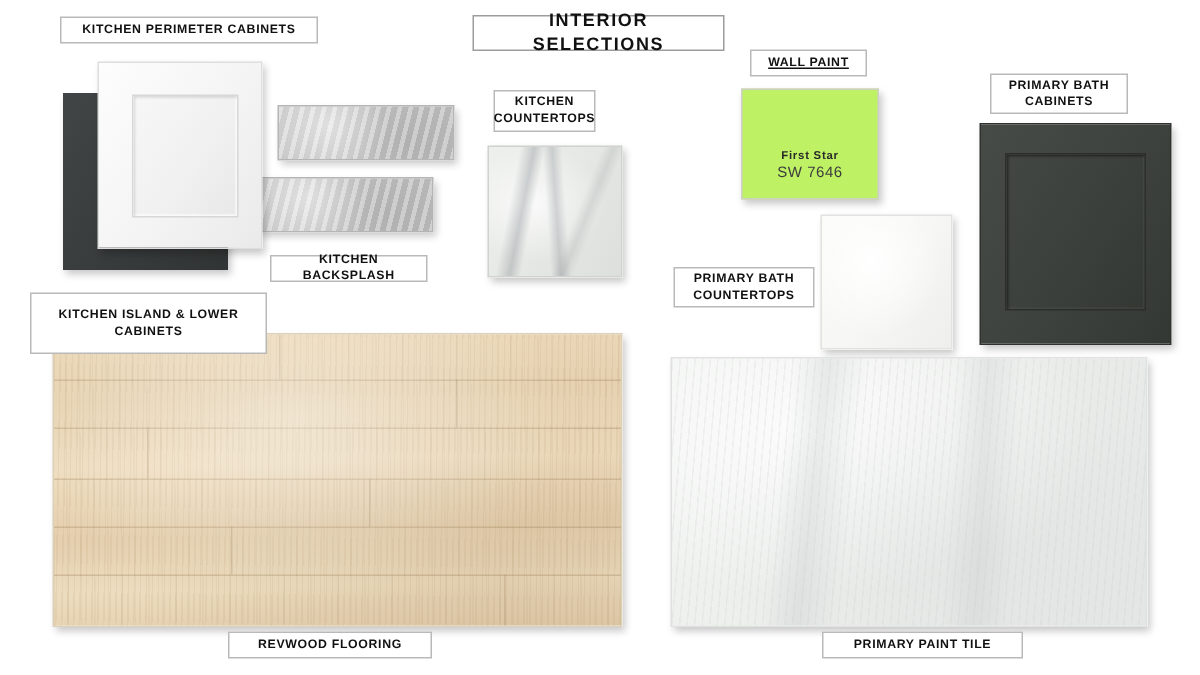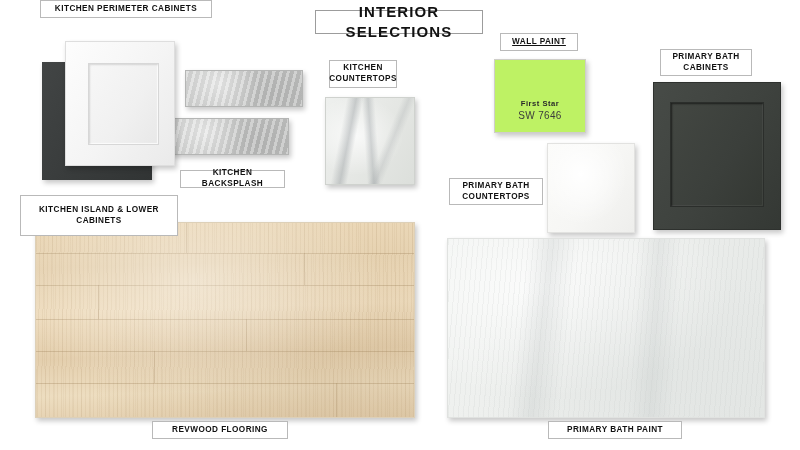--- a/index.html
+++ b/index.html
@@ -34,21 +34,21 @@
     line-height: 1.32;
     text-align: center;
     display: flex;
     align-items: center;
     justify-content: center;
     padding: 2px 5px;
     white-space: pre-line;
     z-index: 40;
   }
   .label.title {
-    font-size: 15px;
+    font-size: 12px;
     letter-spacing: 1.1px;
     padding: 4px 12px;
     border-color: #9c9c9c;
   }
 
   
   .swatch {
     position: absolute;
     box-sizing: border-box;
     background: #ddd;
@@ -201,21 +201,21 @@
     pointer-events: none;
   }
 </style>
 </head>
 <body>
 
 <div id="board">
 
   <div class="label title" style="left:315px; top:10px; width:168px; height:24px;">INTERIOR SELECTIONS</div>
 
-  <div class="label" style="left:40px; top:0; width:172px; height:18px;">KITCHEN PERIMETER CABINETS</div>
+  <div class="label" style="left:40px; top:11px; width:172px; height:18px;">KITCHEN PERIMETER CABINETS</div>
 
   <div class="swatch panel-dark-flat shadowed" style="left:42px; top:62px; width:110px; height:118px; z-index:5;"></div>
 
   <div class="swatch door door-white shadowed" style="left:65px; top:41px; width:110px; height:125px; z-index:10;">
     <div class="door-inner"></div>
   </div>
 
   <div class="label" style="left:20px; top:195px; width:158px; height:41px;">KITCHEN ISLAND &amp; LOWER
 CABINETS</div>
 
@@ -255,15 +255,15 @@
     <div class="plank-end" style="left:210px; top:96px; height:32px;"></div>
     <div class="plank-end" style="left:118px; top:128px; height:32px;"></div>
     <div class="plank-end" style="left:300px; top:160px; height:36px;"></div>
     <div class="wood-sheen"></div>
   </div>
   <div class="label" style="left:152px; top:421px; width:136px; height:18px;">REVWOOD FLOORING</div>
 
   <div class="swatch stone-tile shadowed" style="left:447px; top:238px; width:318px; height:180px; z-index:8;">
     <div class="stone-sheen"></div>
   </div>
-  <div class="label" style="left:548px; top:421px; width:134px; height:18px;">PRIMARY BATH PAINT</div>
+  <div class="label" style="left:548px; top:421px; width:134px; height:18px;">PRIMARY PAINT TILE</div>
 
 </div>
 
 </body></html>

